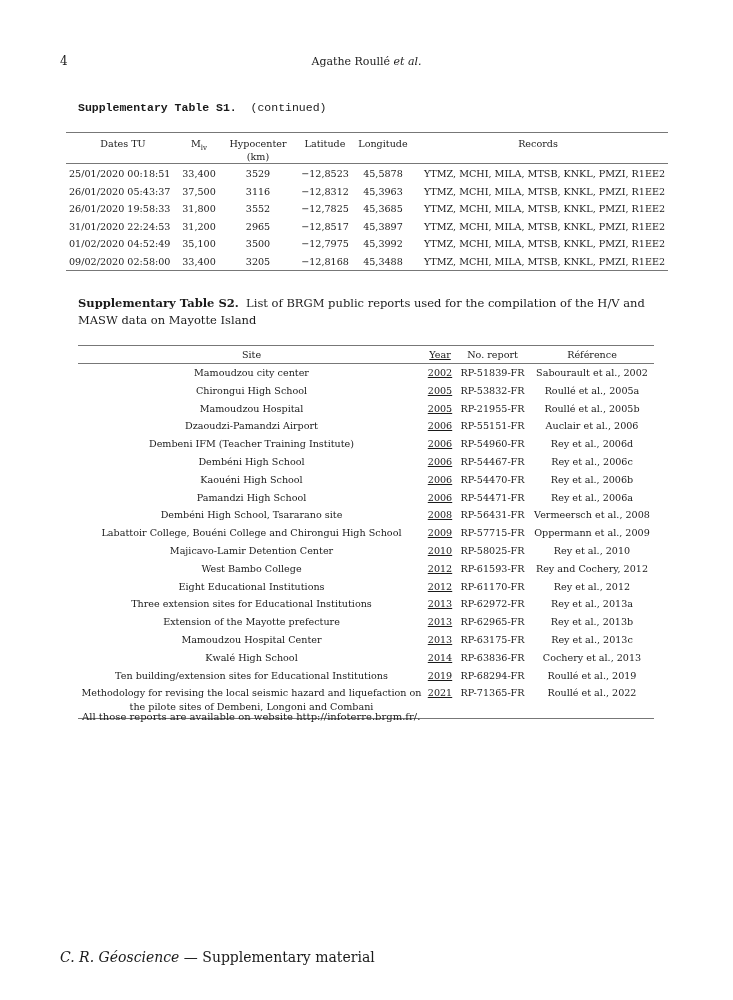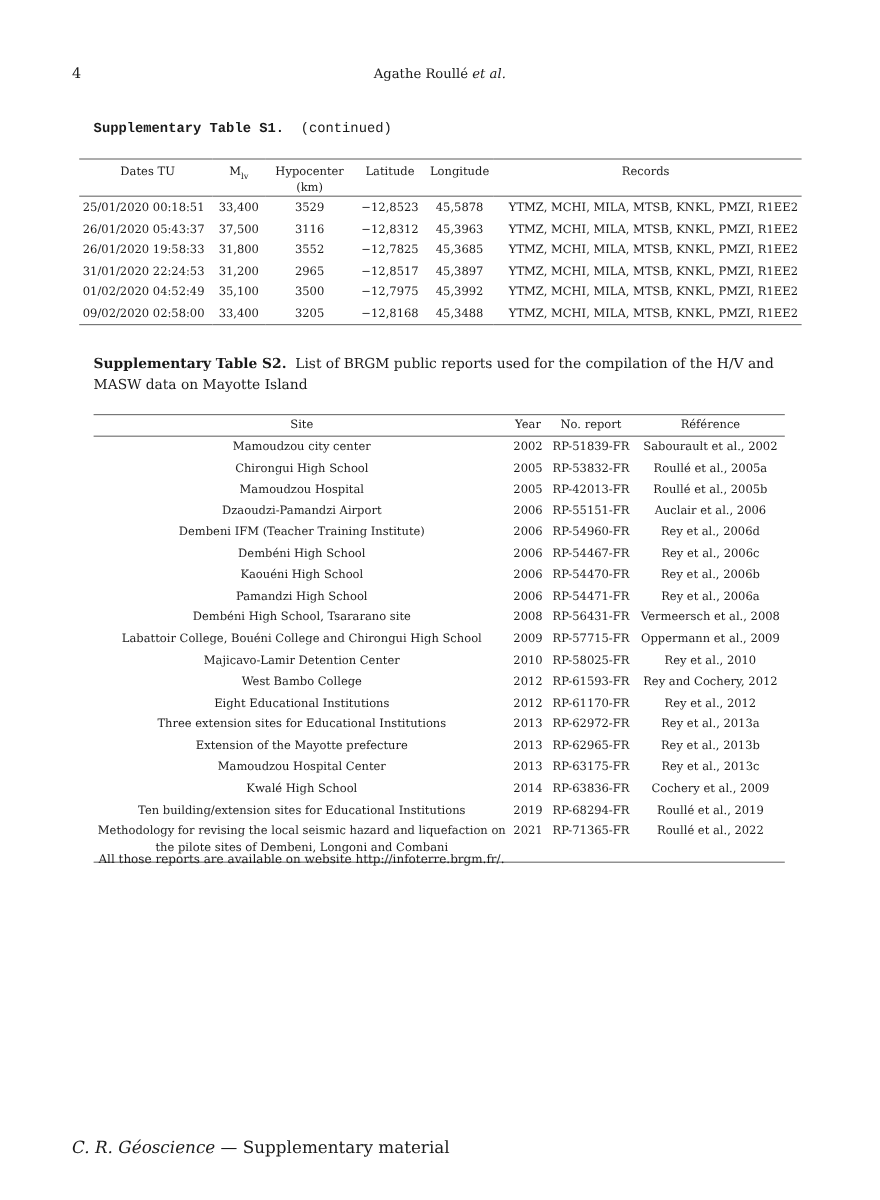--- a/index.html
+++ b/index.html
@@ -31,21 +31,21 @@
   .t1 .c-lon { width: 56px; }
   .t1 .c-rec { text-align: right; padding-right: 3px; }
   .t1 th.c-rec { text-align: center; }
   sub { font-size: 7px; }
 
   .t2 { left: 78px; top: 345px; width: 576px; border-top: 1px solid #777; border-bottom: 1px solid #777; }
   .t2 thead th { border-bottom: 1px solid #777; height: 17px; line-height: 17px; text-align: center; }
   .t2 tbody td { height: 17.8px; line-height: 17.8px; text-align: center; vertical-align: top; }
   .t2 tbody td.multi { white-space: normal; line-height: 14px; padding-top: 2px; padding-bottom: 4px; }
   .t2 .c-site { width: 347px; }
-  .t2 .c-year { width: 30px; }
+  .t2 .c-year { width: 30px; text-decoration: underline; }
   .t2 .c-rep { width: 75px; }
   .t2 .c-ref { width: 124px; }
 
   .note { left: 82px; top: 711px; font-size: 10px; }
   .footer { left: 60px; top: 949px; font-size: 14px; }
   .footer i { font-style: italic; }
 </style>
 </head>
 <body>
 
@@ -137,21 +137,21 @@
       </tr>
     <tr>
         <td class="c-site">Chirongui High School</td>
         <td class="c-year">2005</td>
         <td class="c-rep">RP-53832-FR</td>
         <td class="c-ref">Roullé et al., 2005a</td>
       </tr>
     <tr>
         <td class="c-site">Mamoudzou Hospital</td>
         <td class="c-year">2005</td>
-        <td class="c-rep">RP-42013-FR</td>
+        <td class="c-rep">RP-21955-FR</td>
         <td class="c-ref">Roullé et al., 2005b</td>
       </tr>
     <tr>
         <td class="c-site">Dzaoudzi-Pamandzi Airport</td>
         <td class="c-year">2006</td>
         <td class="c-rep">RP-55151-FR</td>
         <td class="c-ref">Auclair et al., 2006</td>
       </tr>
     <tr>
         <td class="c-site">Dembeni IFM (Teacher Training Institute)</td>
@@ -222,21 +222,21 @@
     <tr>
         <td class="c-site">Mamoudzou Hospital Center</td>
         <td class="c-year">2013</td>
         <td class="c-rep">RP-63175-FR</td>
         <td class="c-ref">Rey et al., 2013c</td>
       </tr>
     <tr>
         <td class="c-site">Kwalé High School</td>
         <td class="c-year">2014</td>
         <td class="c-rep">RP-63836-FR</td>
-        <td class="c-ref">Cochery et al., 2009</td>
+        <td class="c-ref">Cochery et al., 2013</td>
       </tr>
     <tr>
         <td class="c-site">Ten building/extension sites for Educational Institutions</td>
         <td class="c-year">2019</td>
         <td class="c-rep">RP-68294-FR</td>
         <td class="c-ref">Roullé et al., 2019</td>
       </tr>
     <tr>
         <td class="c-site multi">Methodology for revising the local seismic hazard and liquefaction on the pilote sites of Dembeni, Longoni and Combani</td>
         <td class="c-year">2021</td>

